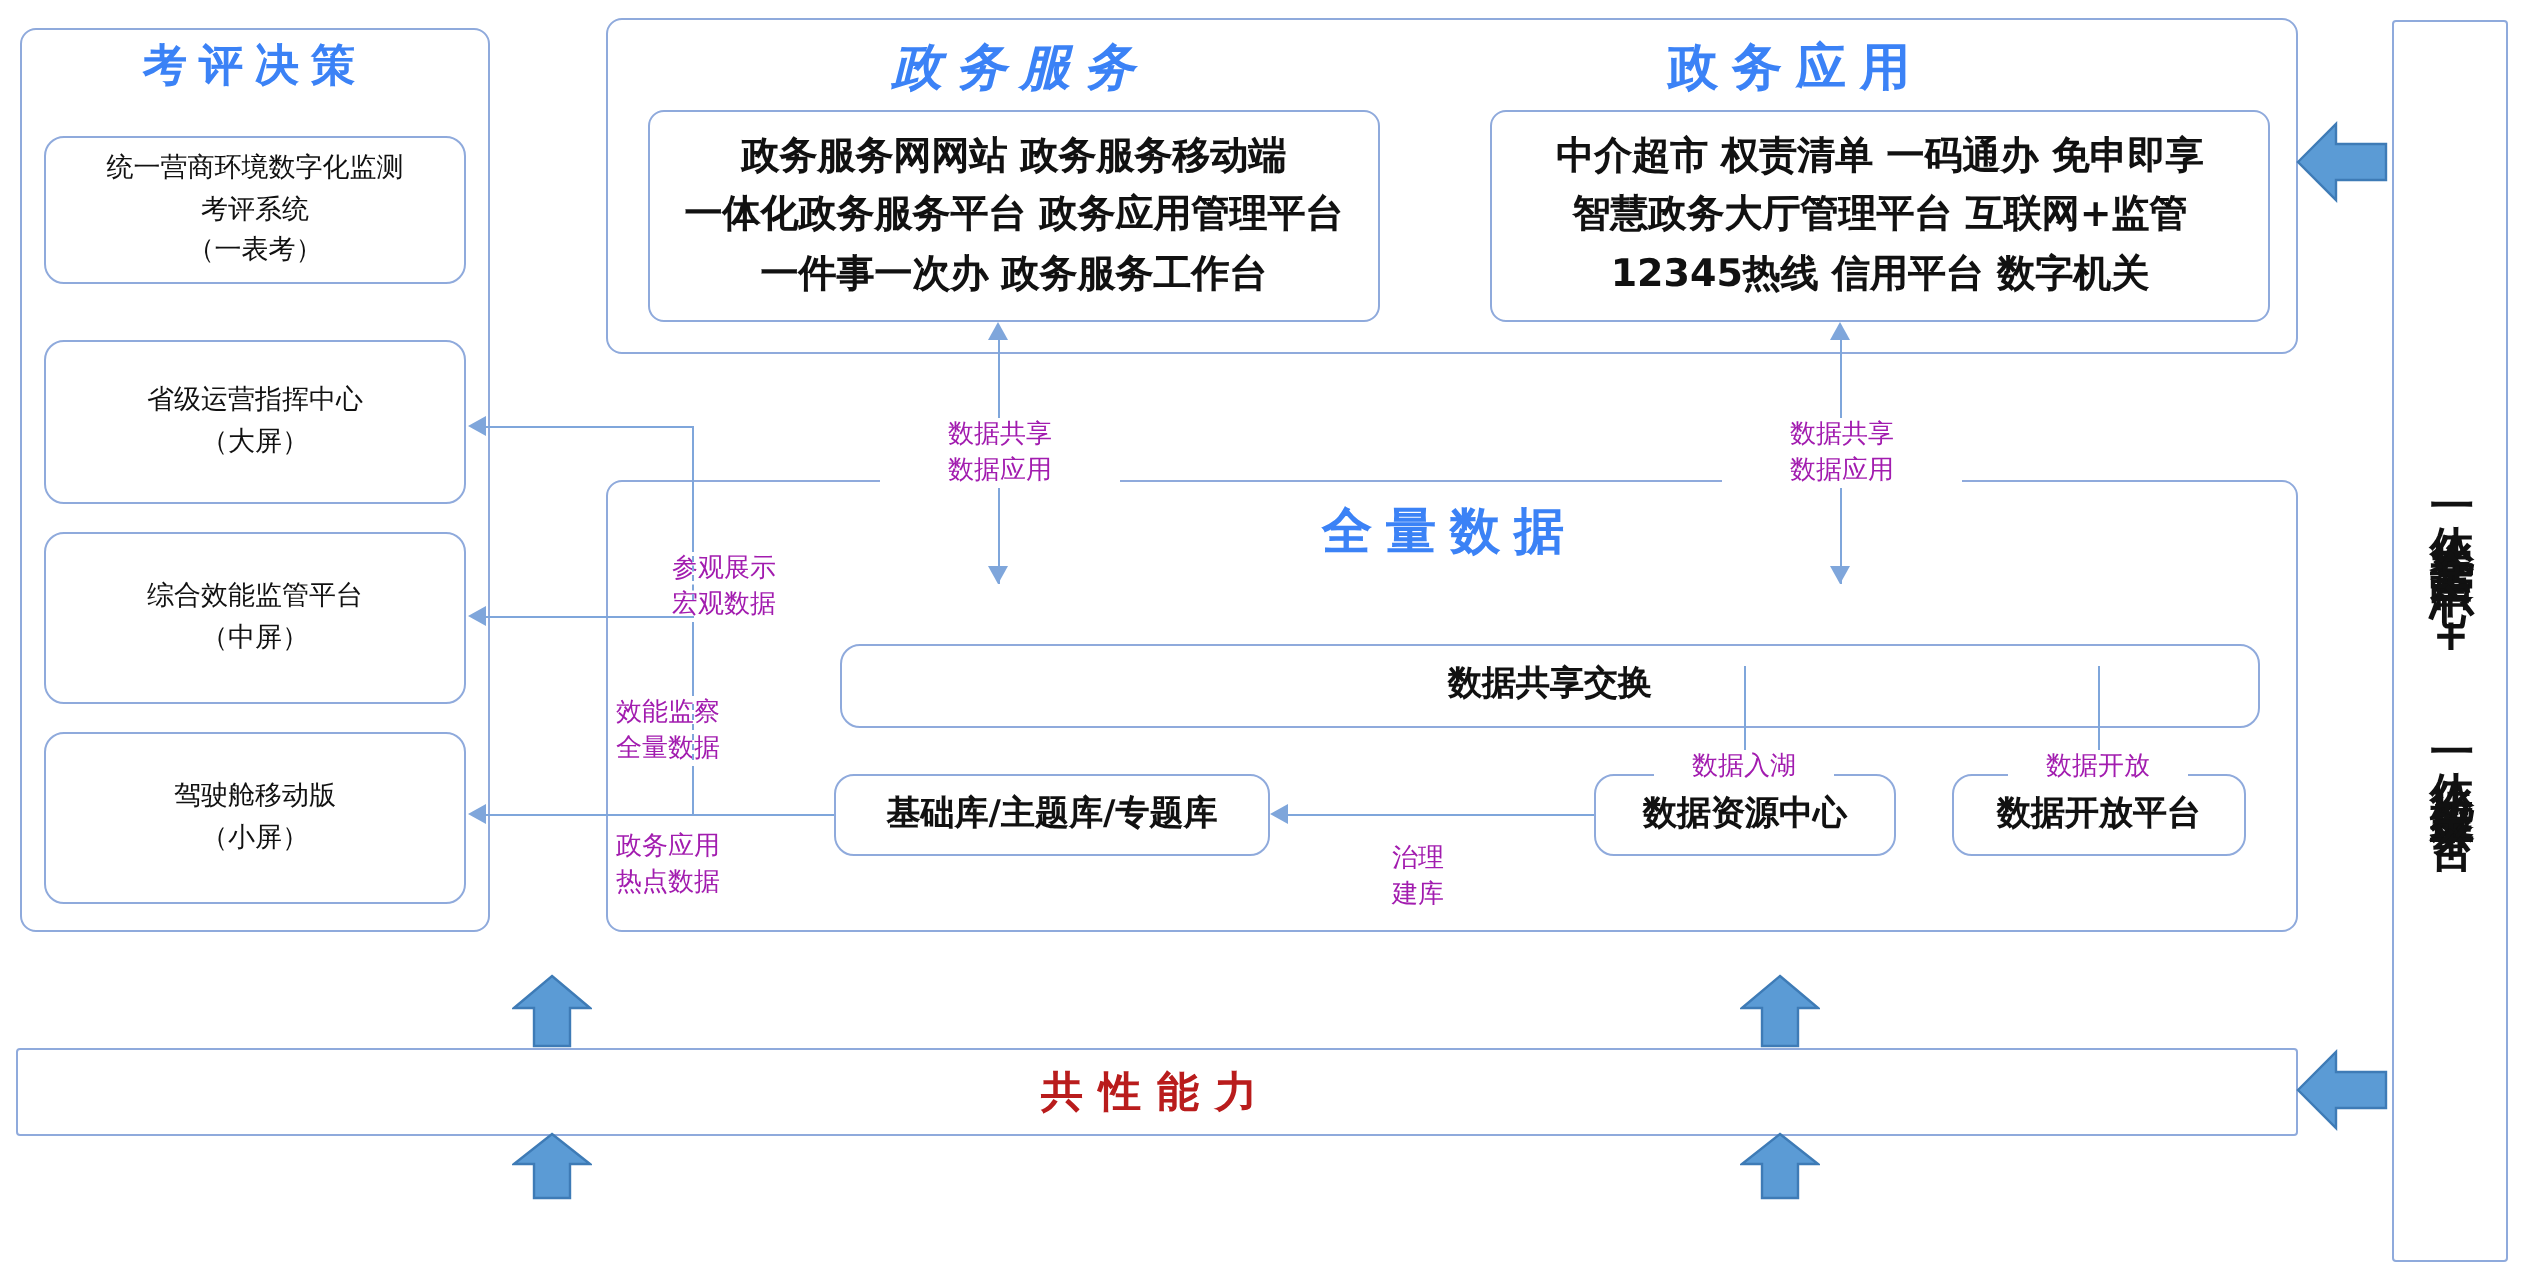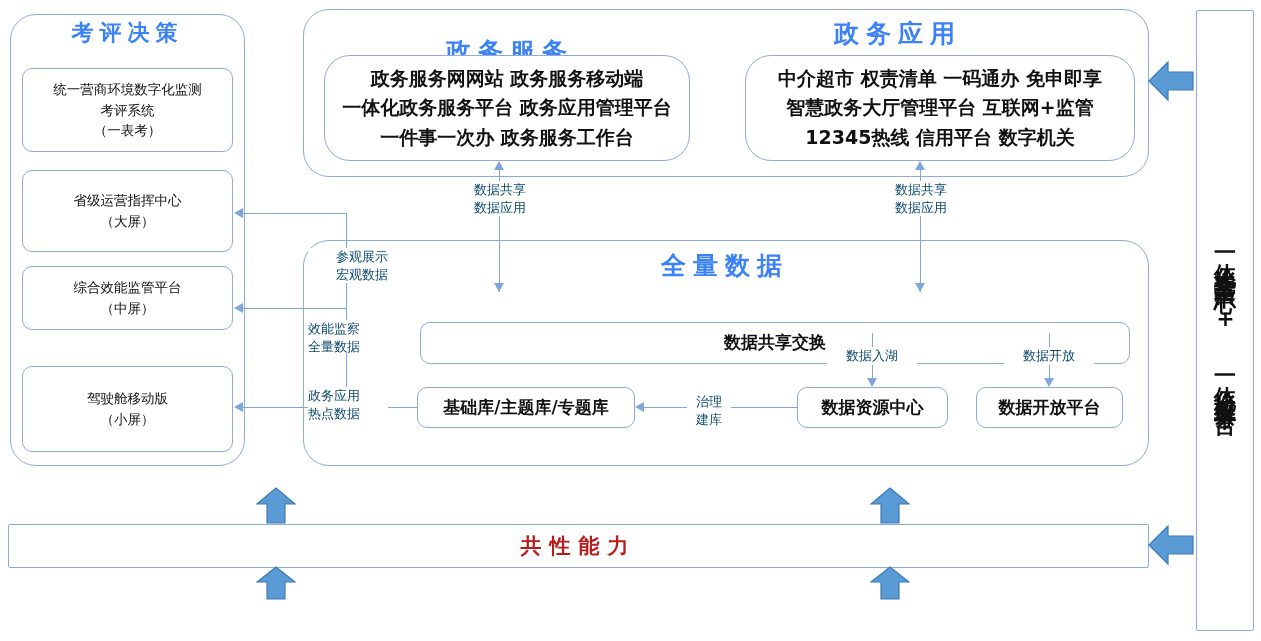--- a/index.html
+++ b/index.html
@@ -1,37 +1,37 @@
 <!DOCTYPE html>
 <html><head>
 <meta charset="utf-8">
 <style>
   html,body{margin:0;padding:0;background:#ffffff;}
   body{font-family:"DejaVu Sans","Liberation Sans",sans-serif;}
   #stage{position:relative;width:1261px;height:641px;overflow:hidden;background:#fff;}
 
   .box{position:absolute;box-sizing:border-box;border:1.4px solid #8FAADC;background:#fff;}
-  .round-lg{border-radius:26px;}
+  .round-lg{border-radius:8px;}
   .round-md{border-radius:10px;}
   .sq{border-radius:2px;}
 
   .ctr{display:flex;align-items:center;justify-content:center;text-align:center;}
   .col{flex-direction:column;}
 
   .sec-title{position:absolute;text-align:center;font-weight:bold;color:#3b82f6;
              font-size:25px;letter-spacing:7px;white-space:nowrap;}
 
   .bar-title{font-weight:bold;color:#b91c1c;font-size:21px;letter-spacing:8px;}
 
   .leafbig{font-size:19px;font-weight:bold;color:#111;line-height:1.55;white-space:nowrap;}
   .leafmid{font-size:17px;font-weight:bold;color:#111;line-height:1.4;white-space:nowrap;}
   .leafsm{font-size:13.5px;color:#111;line-height:1.55;white-space:nowrap;}
 
-  .conn-label{position:absolute;font-size:13px;color:#0c4a6e;line-height:1.35;
-              text-align:center;white-space:nowrap;background:#fff;}
+  .conn-label{position:absolute;font-size:13px;color:#a21caf;line-height:1.35;
+              text-align:center;white-space:nowrap;background:#fff;margin-top:28px;}
 
   .vline{position:absolute;width:0;border-left:1.4px solid #7FA6DB;}
   .hline{position:absolute;height:0;border-top:1.4px solid #7FA6DB;}
   .dline{position:absolute;width:0;border-left:1.4px dashed #7FA6DB;}
 
   .tri{position:absolute;width:0;height:0;}
   .tri-down{border-left:5.5px solid transparent;border-right:5.5px solid transparent;border-top:9px solid #7FA6DB;}
   .tri-up{border-left:5.5px solid transparent;border-right:5.5px solid transparent;border-bottom:9px solid #7FA6DB;}
   .tri-left{border-top:5.5px solid transparent;border-bottom:5.5px solid transparent;border-right:9px solid #7FA6DB;}
 
@@ -44,44 +44,44 @@
 </style>
 </head>
 <body>
 
 <div id="stage">
 
   <div class="box round-lg" style="left:10px;top:14px;width:235px;height:452px;">
   </div>
   <div class="sec-title" style="left:10px;top:18px;width:235px;font-size:22px;letter-spacing:6px;">考评决策</div>
 
-  <div class="box round-md ctr col" style="left:22px;top:68px;width:211px;height:84px;">
+  <div class="box round-md ctr col" style="left:22px;top:68px;width:211px;height:74px;">
     <div class="leafsm">统一营商环境数字化监测</div>
     <div class="leafsm">考评系统</div>
     <div class="leafsm">（一表考）</div>
   </div>
 
   <div class="box round-md ctr col" style="left:22px;top:170px;width:211px;height:82px;">
     <div class="leafsm">省级运营指挥中心</div>
     <div class="leafsm">（大屏）</div>
   </div>
 
-  <div class="box round-md ctr col" style="left:22px;top:266px;width:211px;height:64px;text-align:right;">
+  <div class="box round-md ctr col" style="left:22px;top:266px;width:211px;height:86px;text-align:right;">
     <div class="leafsm">综合效能监管平台</div>
     <div class="leafsm">（中屏）</div>
   </div>
 
   <div class="box round-md ctr col" style="left:22px;top:366px;width:211px;height:86px;">
     <div class="leafsm">驾驶舱移动版</div>
     <div class="leafsm">（小屏）</div>
   </div>
 
   <div class="box round-lg" style="left:303px;top:9px;width:846px;height:168px;"></div>
 
-  <div class="sec-title" style="left:320px;top:35px;width:380px;">政务服务</div>
+  <div class="sec-title" style="left:320px;top:17px;width:380px;font-style:italic;">政务服务</div>
 
   <div class="box round-lg ctr col" style="left:324px;top:55px;width:366px;height:106px;">
     <div class="leafbig">政务服务网网站 政务服务移动端</div>
     <div class="leafbig">一体化政务服务平台 政务应用管理平台</div>
     <div class="leafbig">一件事一次办 政务服务工作台</div>
   </div>
 
   <div class="sec-title" style="left:703px;top:17px;width:390px;">政务应用</div>
 
   <div class="box round-lg ctr col" style="left:745px;top:55px;width:390px;height:106px;">

